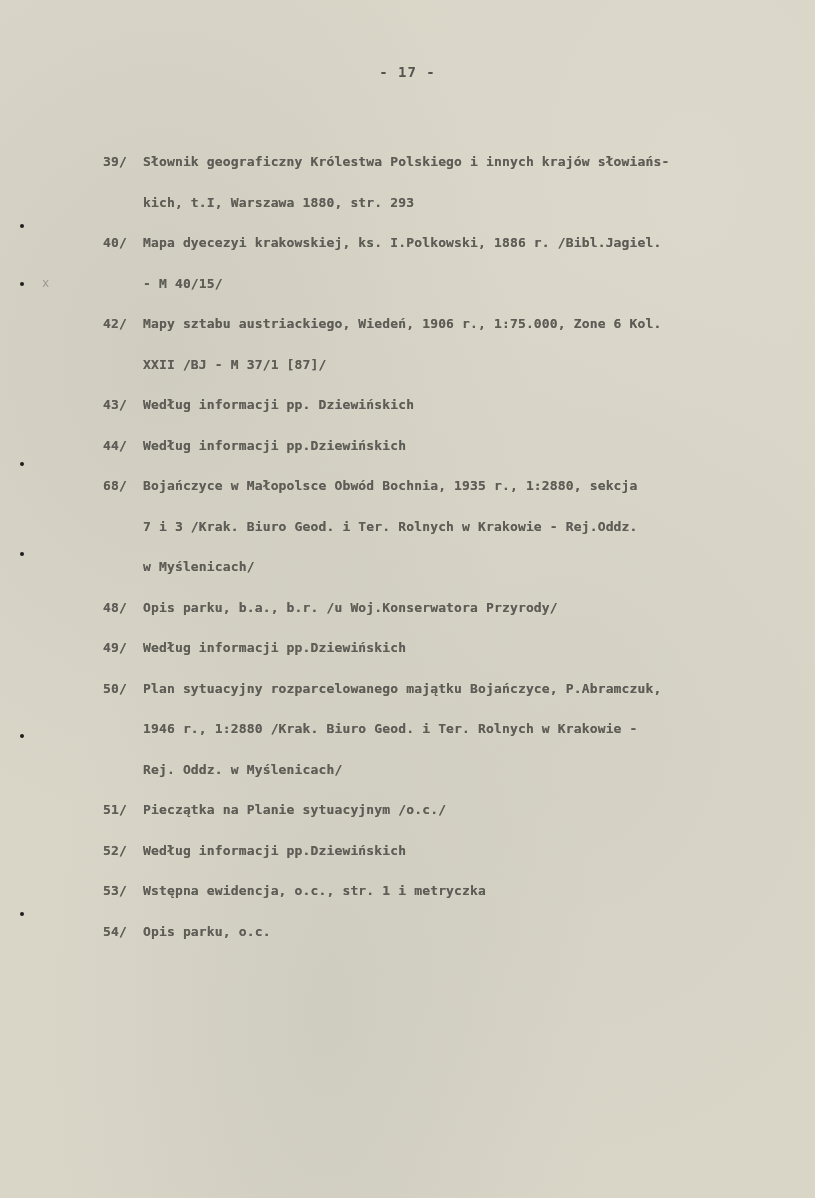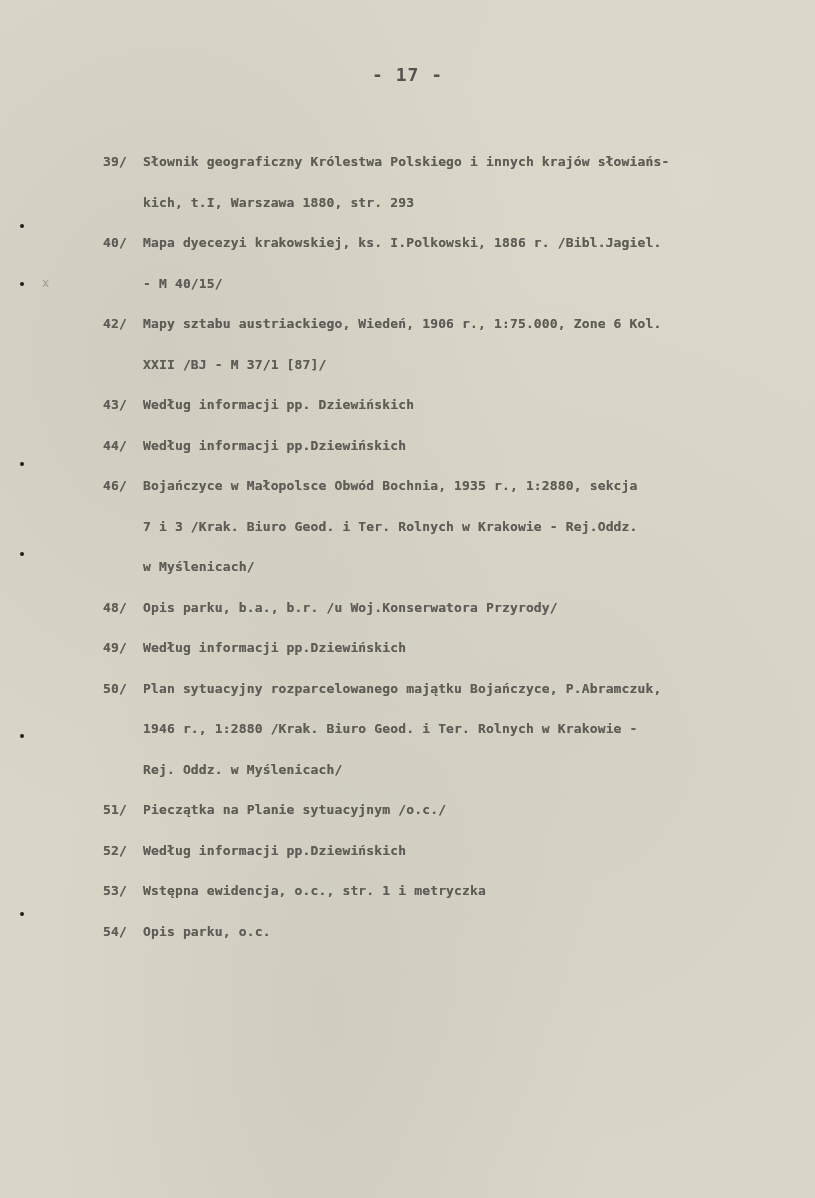--- a/index.html
+++ b/index.html
@@ -24,21 +24,21 @@
         #d9d6c8;
       font-family: "DejaVu Sans Mono", "Liberation Mono", monospace;
       color: #5e5c56;
     }
     .page-number {
       position: absolute;
       top: 64px;
       left: 0;
       width: 815px;
       text-align: center;
-      font-size: 18px;
+      font-size: 14px;
       font-weight: bold;
       color: #55534d;
       letter-spacing: 1px;
     }
     .punch-hole {
       position: absolute;
       width: 4px;
       height: 4px;
       border-radius: 50%;
       background: #1e1e1e;
@@ -94,21 +94,21 @@
     <div class="note"><span class="num">40/</span><span>Mapa dyecezyi krakowskiej, ks. I.Polkowski, 1886 r. /Bibl.Jagiel.</span><span class="cont">- M 40/15/</span></div>
 
 
     <div class="note"><span class="num">42/</span><span>Mapy sztabu austriackiego, Wiedeń, 1906 r., 1:75.000, Zone 6 Kol.</span><span class="cont">XXII /BJ - M 37/1 [87]/</span></div>
 
     <div class="note"><span class="num">43/</span><span>Według informacji pp. Dziewińskich</span></div>
 
     <div class="note"><span class="num">44/</span><span>Według informacji pp.Dziewińskich</span></div>
 
 
-    <div class="note"><span class="num">46/</span><span>Bojańczyce w Małopolsce Obwód Bochnia, 1935 r., 1:2880, sekcja</span><span class="cont">7 i 3 /Krak. Biuro Geod. i Ter. Rolnych w Krakowie - Rej.Oddz.</span><span class="cont">w Myślenicach/</span></div>
+    <div class="note"><span class="num">68/</span><span>Bojańczyce w Małopolsce Obwód Bochnia, 1935 r., 1:2880, sekcja</span><span class="cont">7 i 3 /Krak. Biuro Geod. i Ter. Rolnych w Krakowie - Rej.Oddz.</span><span class="cont">w Myślenicach/</span></div>
 
 
     <div class="note"><span class="num">48/</span><span>Opis parku, b.a., b.r. /u Woj.Konserwatora Przyrody/</span></div>
 
     <div class="note"><span class="num">49/</span><span>Według informacji pp.Dziewińskich</span></div>
 
     <div class="note"><span class="num">50/</span><span>Plan sytuacyjny rozparcelowanego majątku Bojańczyce, P.Abramczuk,</span><span class="cont">1946 r., 1:2880 /Krak. Biuro Geod. i Ter. Rolnych w Krakowie -</span><span class="cont">Rej. Oddz. w Myślenicach/</span></div>
 
     <div class="note"><span class="num">51/</span><span>Pieczątka na Planie sytuacyjnym /o.c./</span></div>
 

